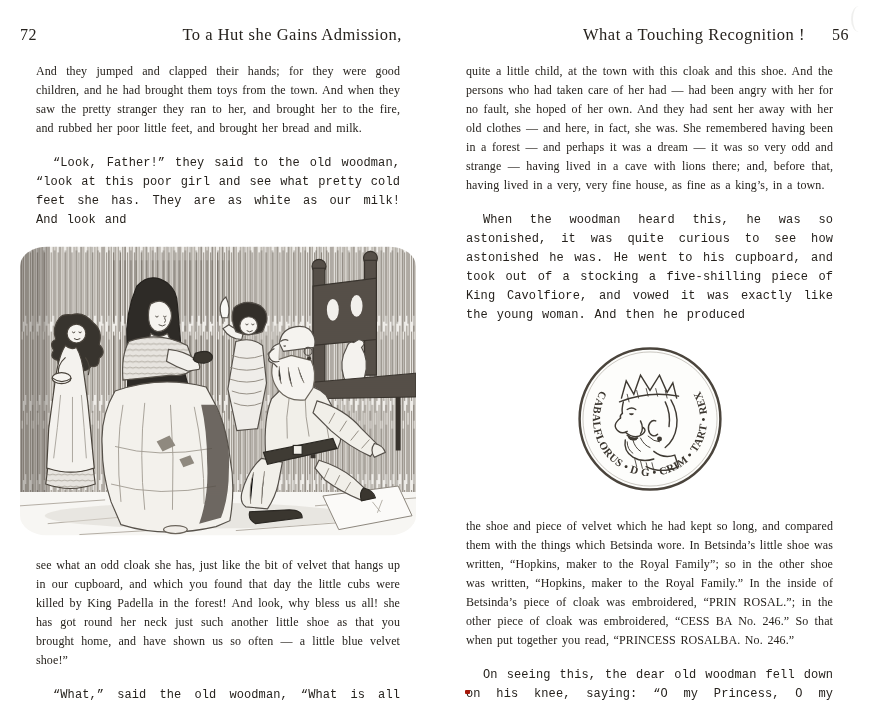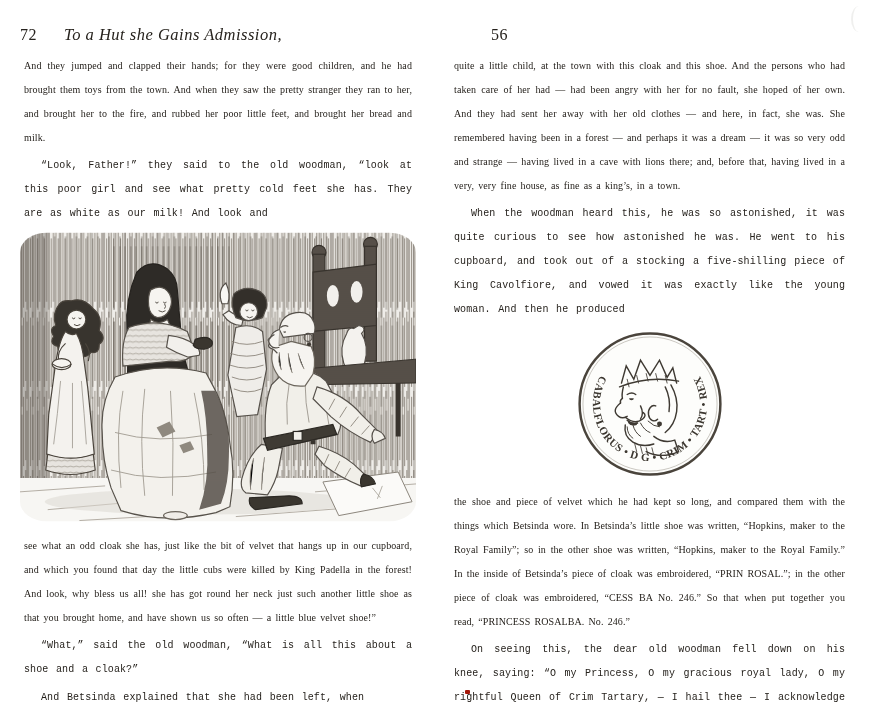--- a/index.html
+++ b/index.html
@@ -9,24 +9,24 @@
     font-family:"Liberation Serif","DejaVu Serif",serif;
   }
   .spread{display:flex;width:869px;height:704px;}
   .page{box-sizing:border-box;height:704px;}
   .page.left{width:434px;padding:24px 18px 0 20px;}
   .page.right{width:435px;padding:24px 20px 0 16px;}
   .running-head{display:flex;align-items:baseline;font-size:16.5px;letter-spacing:0.5px;
     margin-bottom:8px;line-height:22px;white-space:nowrap;}
   .running-head .pagenum{width:44px;font-size:16px;}
   .page.right .running-head .pagenum{text-align:right;}
-  .running-head .title{flex:1;text-align:left;font-style:italic;}
+  .running-head .title{flex:1;text-align:right;}
   .running-head .edgepad{width:14px;}
   .bodytext p.para{
-    margin:4px;text-align:justify;font-size:10px;line-height:24px;
+    margin:16px;text-align:justify;font-size:12px;line-height:19px;
     letter-spacing:0.1px;word-spacing:1.5px;
   }
   .bodytext p.para.indent{text-indent:17px;font-family:Liberation Mono, monospace;}
   figure{margin:0;}
   figure.illustration{width:396px;margin:6px auto 8px auto;}
   figure.coin{width:156px;margin:2px auto 4px auto;}
   .red-dot{position:absolute;left:465px;top:690px;width:5px;height:4px;
     border-radius:1px;}
   .corner-mark{position:absolute;right:2px;top:6px;width:14px;height:26px;
     border-left:2px solid #ececea;border-radius:50% 0 0 50%;opacity:.8;}
@@ -166,20 +166,21 @@
     <div class="bodytext">
         <p class="para">see what an odd cloak she has, just like the bit of velvet that hangs up in our cupboard, and which you found that day the little cubs were killed by King Padella in the forest!  And look, why bless us all! she has got round her neck just such another little shoe as that you brought home, and have shown us so often — a little blue velvet shoe!”</p>
         <p class="para indent">“What,” said the old woodman, “What is all this about a shoe and a cloak?”</p>
         <p class="para indent">And Betsinda explained that she had been left, when</p>
       </div>
   </section>
 
   <section class="page right">
     <header class="running-head">
       <span class="edgepad"></span>
+      <span class="title">What a Touching Recognition !</span>
       <span class="pagenum">56</span>
     </header>
 
     <div class="bodytext">
         <p class="para">quite a little child, at the town with this cloak and this shoe.  And the persons who had taken care of her had — had been angry with her for no fault, she hoped of her own.  And they had sent her away with her old clothes — and here, in fact, she was.  She remembered having been in a forest — and perhaps it was a dream — it was so very odd and strange — having lived in a cave with lions there; and, before that, having lived in a very, very fine house, as fine as a king’s, in a town.</p>
         <p class="para indent">When the woodman heard this, he was so astonished, it was quite curious to see how astonished he was.  He went to his cupboard, and took out of a stocking a five-shilling piece of King Cavolfiore, and vowed it was exactly like the young woman.  And then he produced</p>
       </div>
 
     <figure class="coin">
       <svg width="156" height="156" viewBox="0 0 164 164">

